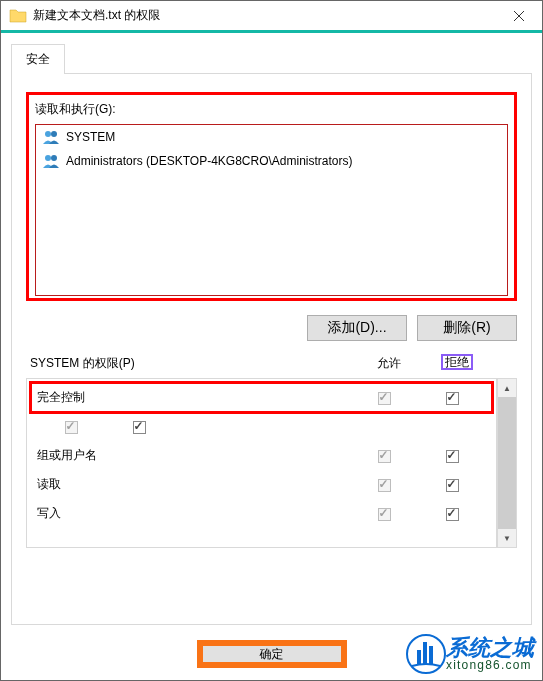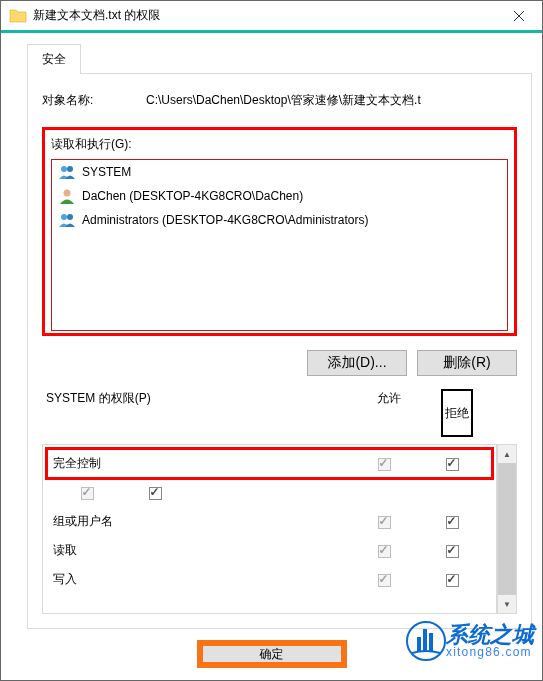--- a/index.html
+++ b/index.html
@@ -7,21 +7,21 @@
 
 .window { width: 543px; height: 681px; border: 1px solid #666; background: #fff; position: relative; }
 
 .titlebar { height: 32px; display: flex; align-items: center; border-bottom: 3px solid #14b8a6; }
 .titlebar .icon { width: 18px; height: 18px; margin-left: 8px; margin-right: 6px; }
 .titlebar .title { flex: 1; font-size: 12px; }
 .titlebar .close { width: 46px; height: 32px; display: flex; align-items: center; justify-content: center; cursor: pointer; }
 
 .content-area { padding: 10px 10px 0 10px; }
 
-.tab-container { position: relative; margin-left: 16px; }
+.tab-container { position: relative; }
 .tab-header { display: flex; position: relative; z-index: 2; }
 .tab { padding: 6px 14px 6px 14px; border: 1px solid #d9d9d9; border-bottom: none; background: #fff; font-size: 12px; position: relative; top: 1px; }
 .tab-body { border: 1px solid #d9d9d9; padding: 18px 14px 14px 14px; min-height: 552px; position: relative; }
 
 .obj-row { display: flex; margin-bottom: 18px; }
 .obj-label { width: 104px; }
 .obj-value { flex: 1; white-space: nowrap; overflow: hidden; }
 
 .group-box { border: 3px solid #f00; padding: 6px 6px 2px 6px; margin-bottom: 6px; }
 .group-label { margin-bottom: 6px; }
@@ -38,40 +38,40 @@
 .perm-header .ph-right { width: 22px; }
 
 .perm-area { display: flex; height: 170px; border-radius: 19px; }
 .perm-list { flex: 1; border: 1px solid #d9d9d9; border-right: 1px solid #d9d9d9; padding: 4px 0; overflow: hidden; position: relative; }
 .perm-row { display: flex; align-items: center; padding: 4px 10px; height: 29px; }
 .perm-row .pr-name { flex: 1; }
 .perm-row .pr-col { width: 68px; text-align: center; }
 
 .perm-row.highlighted { position: relative; }
 .perm-row.highlighted::before { content: ""; position: absolute; left: 2px; right: 2px; top: -2px; bottom: -2px; border: 3px solid #f00; pointer-events: none; }
-.deny-highlight { display: inline-block; border: 2px solid #000000; padding: 16px 2px; line-height: 1; position: relative; top: -1px; }
+.deny-highlight { display: inline-block; border: 2px solid #8b5cf6; padding: 0 2px; line-height: 1; position: relative; top: -1px; }
 
 .checkbox { display: inline-block; width: 13px; height: 13px; border: 1px solid #888; position: relative; vertical-align: middle; }
 .checkbox.disabled { background: #f4f4f4; border-color: #bdbdbd; }
 .checkbox.checked::after { content: "✓"; position: absolute; left: 0; top: -3px; font-size: 12px; color: #444; font-weight: bold; }
 .checkbox.disabled.checked::after { color: #a0a0a0; }
 
 .scrollbar { width: 20px; border: 1px solid #d9d9d9; border-left: 1px solid #d9d9d9; background: #f0f0f0; display: flex; flex-direction: column; }
 .sb-btn { height: 18px; display: flex; align-items: center; justify-content: center; background: #f0f0f0; cursor: pointer; font-size: 8px; color: #555; }
 .sb-track { flex: 1; background: #f0f0f0; position: relative; }
 .sb-thumb { background: #cdcdcd; height: 100%; }
 
 .bottom-btns { position: absolute; bottom: 12px; left: 0; right: 0; display: flex; justify-content: center; }
 .btn-ok { width: 150px; height: 28px; border: 6px solid #f97316; background: #e1e1e1; cursor: pointer; display: flex; align-items: center; justify-content: center; }
 
-.watermark { position: absolute; right: 8px; bottom: 19px; display: flex; align-items: center; }
+.watermark { position: absolute; right: 8px; bottom: 6px; display: flex; align-items: center; }
 .wm-logo { width: 40px; height: 40px; }
 .wm-text { display: flex; flex-direction: column; line-height: 1; }
 .wm-big { font-size: 22px; font-weight: bold; font-style: italic; color: #0a6bd4; }
-.wm-small { font-size: 12px; color: #3b82f6; letter-spacing: 1.2px; }
+.wm-small { font-size: 12px; color: #14532d; letter-spacing: 1.2px; }
 </style>
 </head>
 <body>
 
 <div class="window">
 
   <div class="titlebar">
     <span class="icon">
       <svg viewBox="0 0 18 18">
           <path d="M1 3 h6 l2 2 h8 v10 h-16 z" fill="#ffd96a" stroke="#c9a227" stroke-width="0.5"></path>
@@ -85,47 +85,34 @@
     </div>
   </div>
 
   <div class="content-area">
     <div class="tab-container">
       <div class="tab-header">
         <div class="tab">安全</div>
       </div>
       <div class="tab-body">
 
-        <div class="obj-row">
-          <span class="obj-label">对象名称:</span>
-          <span class="obj-value">C:\Users\DaChen\Desktop\管家速修\新建文本文档.t</span>
-        </div>
 
         <div class="group-box">
           <div class="group-label">读取和执行(G):</div>
           <div class="user-list">
             <div class="user-item">
               <span class="user-icon">
                 <svg viewBox="0 0 18 18">
                     <circle cx="6" cy="6" r="3" fill="#4aa3df"></circle>
                     <path d="M1 16 q5 -7 10 0 z" fill="#4aa3df"></path>
                     <circle cx="12" cy="6" r="3" fill="#2e7cb8"></circle>
                     <path d="M7 16 q5 -7 10 0 z" fill="#2e7cb8"></path>
                   </svg>
               </span>
               <span>SYSTEM</span>
-            </div>
-            <div class="user-item">
-              <span class="user-icon">
-                <svg viewBox="0 0 18 18">
-                    <circle cx="9" cy="6" r="3.5" fill="#e8b088"></circle>
-                    <path d="M2 17 q7 -9 14 0 z" fill="#3a9a3a"></path>
-                  </svg>
-              </span>
-              <span>DaChen (DESKTOP-4KG8CRO\DaChen)</span>
             </div>
             <div class="user-item">
               <span class="user-icon">
                 <svg viewBox="0 0 18 18">
                     <circle cx="6" cy="6" r="3" fill="#4aa3df"></circle>
                     <path d="M1 16 q5 -7 10 0 z" fill="#4aa3df"></path>
                     <circle cx="12" cy="6" r="3" fill="#2e7cb8"></circle>
                     <path d="M7 16 q5 -7 10 0 z" fill="#2e7cb8"></path>
                   </svg>
               </span>

